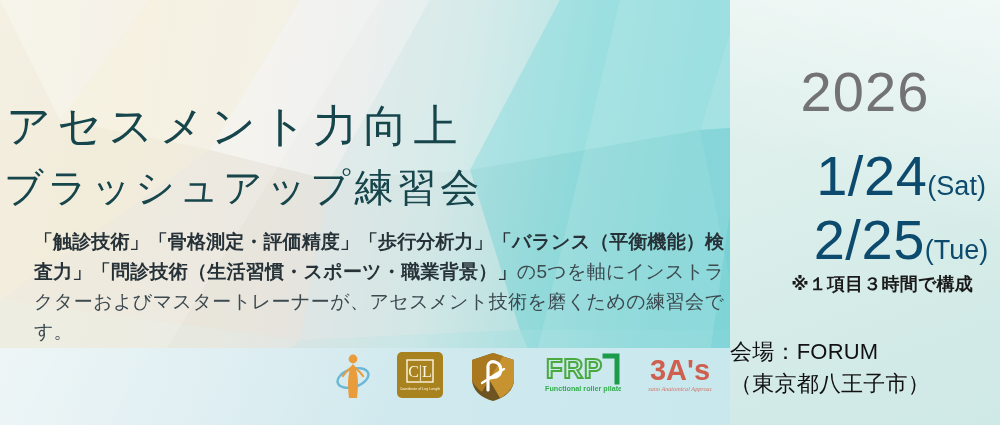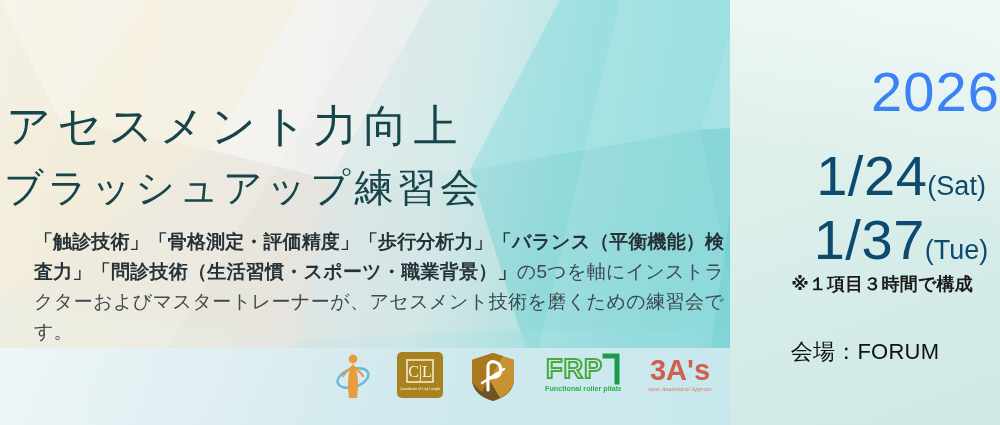--- a/index.html
+++ b/index.html
@@ -37,31 +37,31 @@
     padding-left:.10em;}
 
   
   .lead{position:absolute;left:13px;top:208px;width:690px;
     font-size:19px;line-height:1.58;color:#303b40;letter-spacing:.005em;
     text-align:justify;margin-left:21px;}
   .lead b{font-weight:700;color:#263238;}
   .lead .thin{font-weight:400;color:#3c4a50;}
 
   
-  .year{position:absolute;left:730px;top:64px;width:270px;text-align:right;
-    font-size:56px;font-weight:300;color:#3b82f6;letter-spacing:.02em;line-height:1;}
+  .year{position:absolute;left:730px;top:64px;width:270px;text-align:center;
+    font-size:56px;font-weight:300;color:#737373;letter-spacing:.02em;line-height:1;}
   .dateline{position:absolute;left:730px;width:270px;text-align:center;
     color:#0c4a6e;line-height:1;white-space:nowrap;padding-left:36px;}
   .dateline .big{font-size:56px;font-weight:300;letter-spacing:.01em;}
   .dateline .dow{font-size:27px;font-weight:300;letter-spacing:0;}
   #date1{top:148px;}
   #date2{top:212px;}
   .note{position:absolute;left:730px;top:272px;width:304px;text-align:center;
     font-size:18px;font-weight:700;color:#1a1a1a;letter-spacing:.01em;}
-  .venue{position:absolute;left:730px;top:336px;width:270px;text-align:center;
+  .venue{position:absolute;left:730px;top:336px;width:270px;text-align:left;
     color:#111;font-size:22px;font-weight:400;line-height:1.45;letter-spacing:.01em;}
   .venue span{display:block;}
 
   
   .logos{position:absolute;left:336px;top:352px;width:376px;height:58px;
     display:flex;align-items:flex-start;justify-content:space-between;}
   .logo{position:relative;flex:0 0 auto;}
   .logo svg{display:block;}
 </style>
 </head>
@@ -100,27 +100,28 @@
 
   <p class="lead"><b>「触診技術」「骨格測定・評価精度」「歩行分析力」「バランス（平衡機能）検査力」「問診技術（生活習慣・スポーツ・職業背景）」</b><span class="thin">の5つを軸にインストラクターおよびマスタートレーナーが、アセスメント技術を磨くための練習会です。</span></p>
 
   <div class="year">2026</div>
 
   <div class="dateline" id="date1">
     <span class="big">1/24</span><span class="dow">(Sat)</span>
   </div>
 
   <div class="dateline" id="date2">
-    <span class="big">1/37</span><span class="dow">(Tue)</span>
+    <span class="big">2/25</span><span class="dow">(Tue)</span>
   </div>
 
   <div class="note">※１項目３時間で構成</div>
 
   <div class="venue">
     <span>会場：FORUM</span>
+    <span>（東京都八王子市）</span>
   </div>
 
   <div class="logos">
 
     <div class="logo">
       <svg width="34" height="52" viewBox="0 0 34 52">
         <ellipse cx="17" cy="26" rx="16" ry="9" fill="none" stroke="#6ab7d8" stroke-width="2.4" transform="rotate(-18 17 26)"></ellipse>
         <circle cx="17" cy="7" r="4.4" fill="#e89c3c"></circle>
         <path d="M17 12 C12 18 11 30 13 46 L21 46 C23 30 22 18 17 12 Z" fill="#e89c3c"></path>
         <path d="M17 14 C12 18 9 21 7 24" stroke="#e89c3c" stroke-width="2.2" fill="none" stroke-linecap="round"></path>

